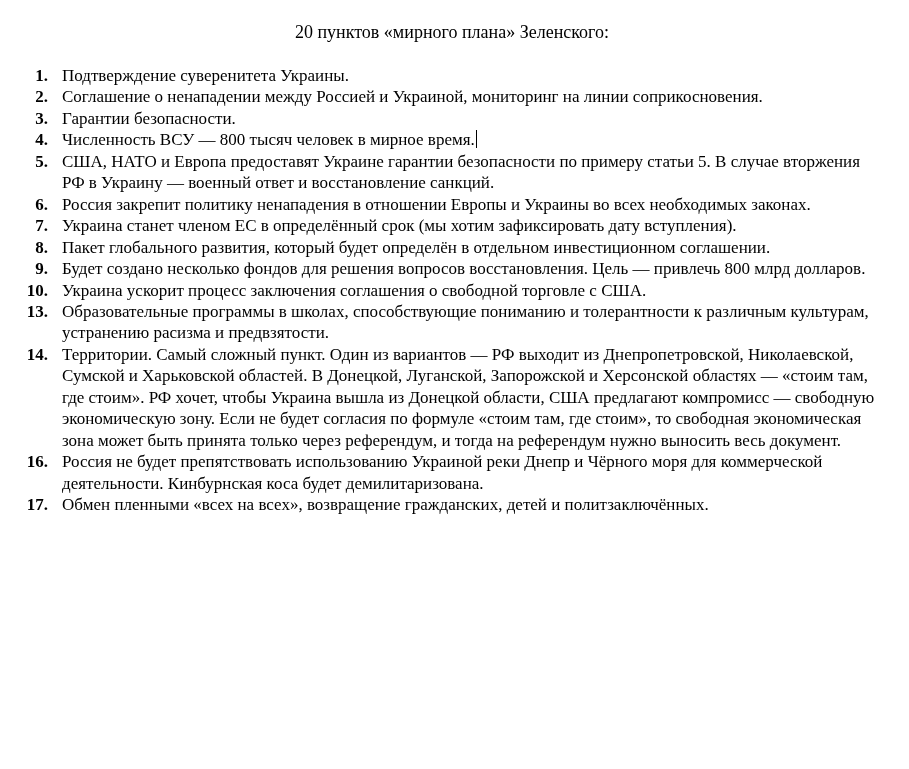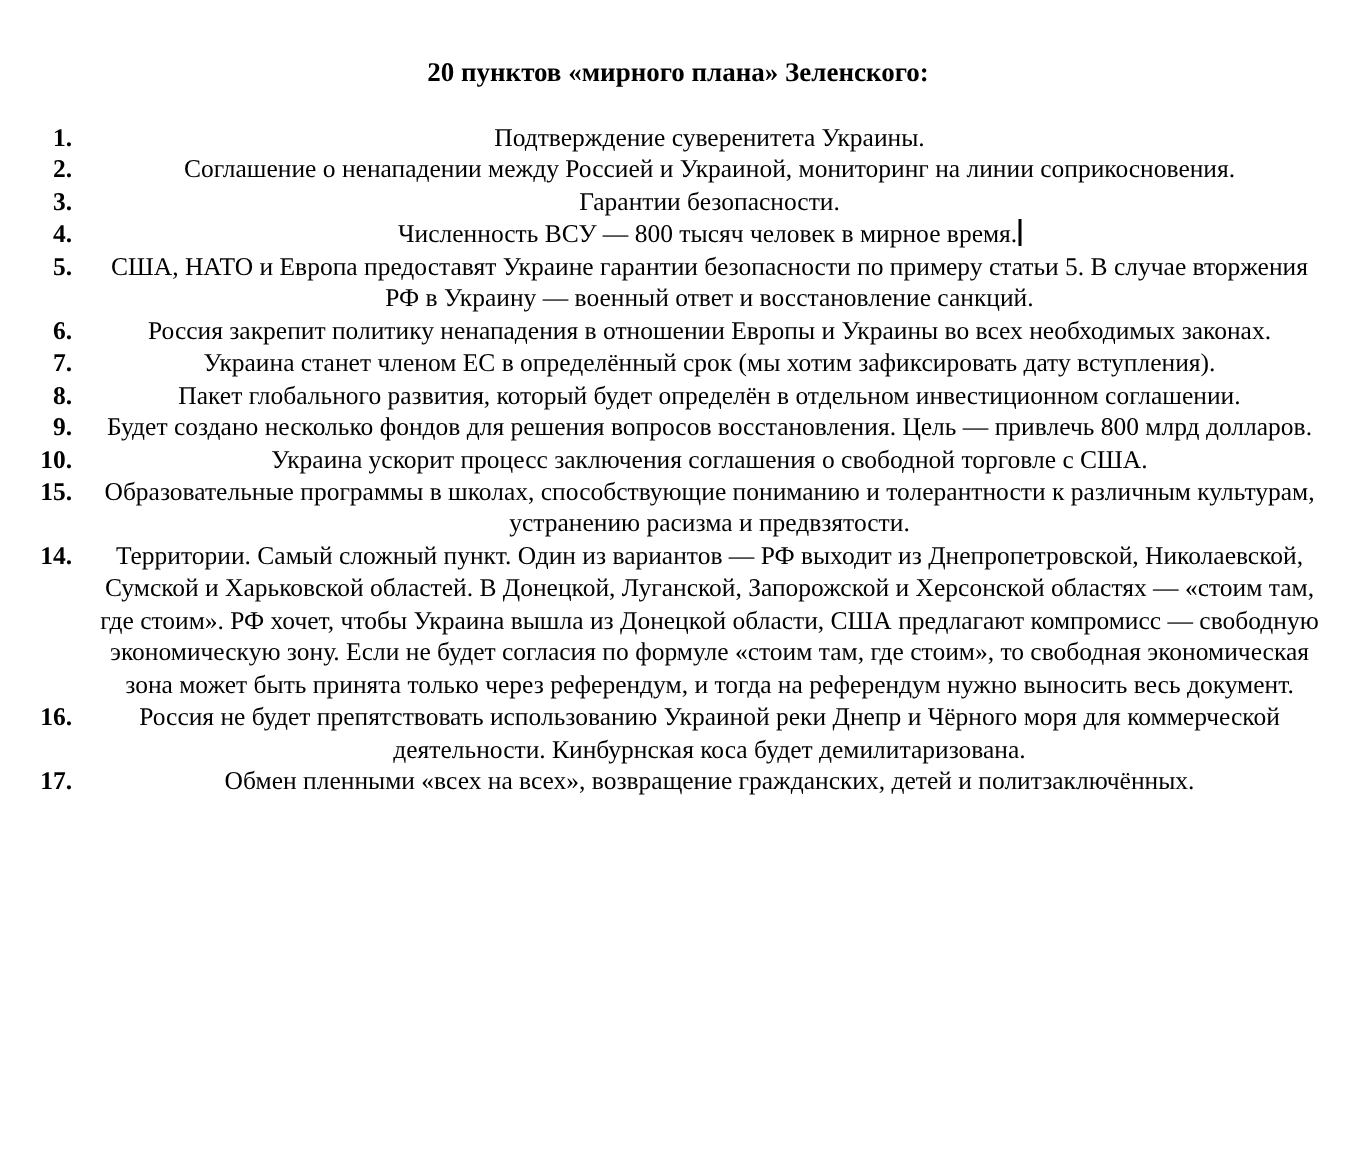--- a/index.html
+++ b/index.html
@@ -14,23 +14,23 @@
     box-sizing: border-box;
     width: 909px;
     height: 769px;
     padding: 12px 25px 0 20px;
     font-family: "Liberation Serif", "DejaVu Serif", serif;
     color: #000000;
   }
   .title {
     font-size: 18px;
     line-height: 20px;
-    font-weight: bold;
+    font-weight: normal;
     text-align: center;
-    margin: 26px 0 23px 0;
+    margin: 10px 0 23px 0;
   }
   .list {
     margin: 0;
     padding: 0;
     list-style: none;
     font-size: 17px;
     line-height: 21.45px;
   }
   .item {
     display: flex;
@@ -38,21 +38,21 @@
   }
   .num {
     flex: 0 0 28px;
     text-align: right;
     font-weight: bold;
     white-space: nowrap;
   }
   .txt {
     flex: 1 1 auto;
     margin-left: 14px;
-    text-align: center;
+    text-align: left;
   }
   .caret {
     display: inline-block;
     width: 1.5px;
     height: 18px;
     background: #000;
     vertical-align: -3px;
     margin-left: 1px;
   }
 </style>
@@ -108,21 +108,21 @@
   </li>
 
   <li class="item">
     <span class="num">10.</span>
     <span class="txt">Украина ускорит процесс заключения соглашения о свободной торговле с США.</span>
   </li>
 
 
 
   <li class="item">
-    <span class="num">15.</span>
+    <span class="num">13.</span>
     <span class="txt">Образовательные программы в школах, способствующие пониманию и толерантности к различным культурам, устранению расизма и предвзятости.</span>
   </li>
 
   <li class="item">
     <span class="num">14.</span>
     <span class="txt">Территории. Самый сложный пункт. Один из вариантов — РФ выходит из Днепропетровской, Николаевской, Сумской и Харьковской областей. В Донецкой, Луганской, Запорожской и Херсонской областях — «стоим там, где стоим». РФ хочет, чтобы Украина вышла из Донецкой области, США предлагают компромисс — свободную экономическую зону. Если не будет согласия по формуле «стоим там, где стоим», то свободная экономическая зона может быть принята только через референдум, и тогда на референдум нужно выносить весь документ.</span>
   </li>
 
 
   <li class="item">

